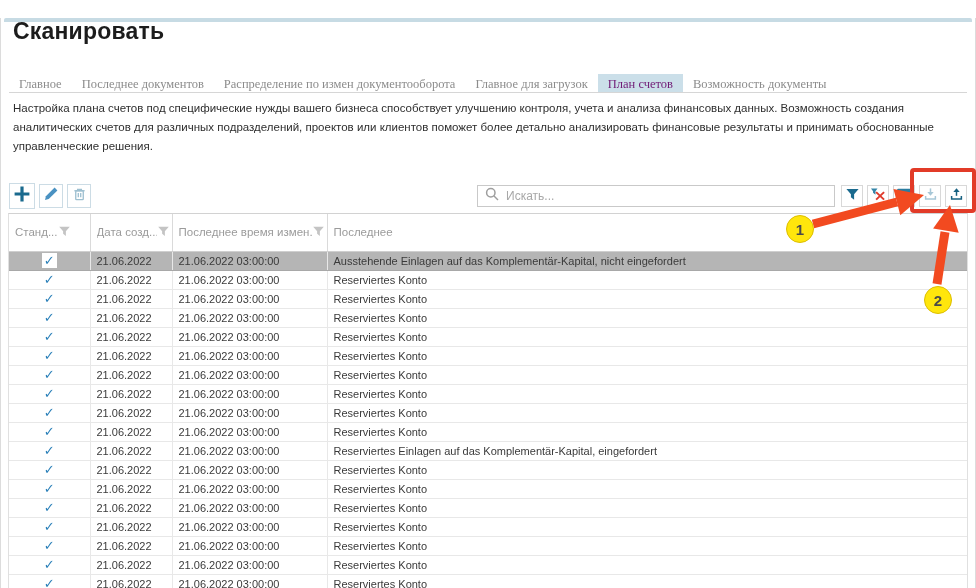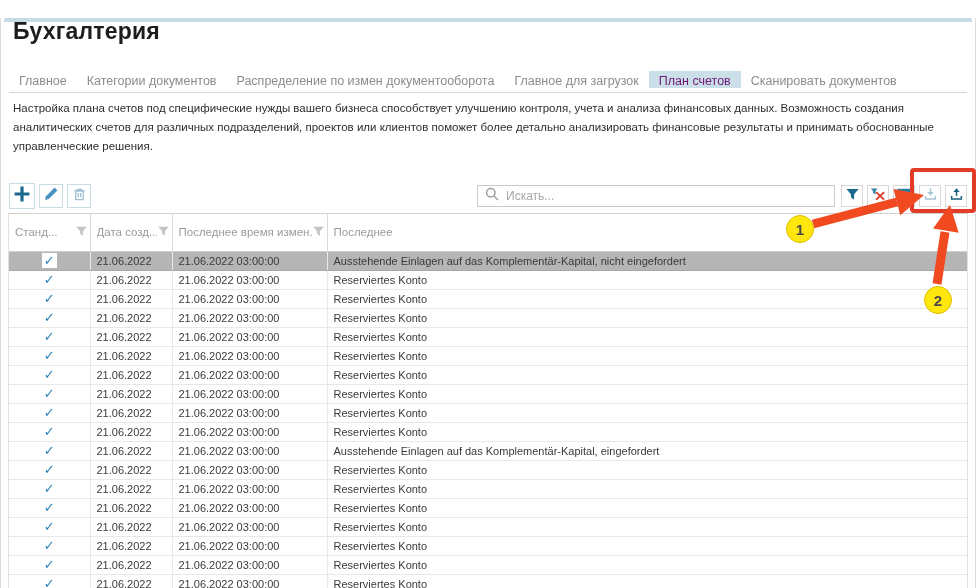--- a/index.html
+++ b/index.html
@@ -4,41 +4,41 @@
 <style>
   * { margin:0; padding:0; box-sizing:border-box; }
   html,body { background:#fff; }
   body { font-family:"Liberation Sans","DejaVu Sans",sans-serif; width:976px; height:588px; overflow:hidden; }
   .app { position:relative; width:976px; height:588px; background:#fff;
          border-left:1px solid #dcdcdc; border-right:1px solid #dcdcdc; }
   .top-strip { position:absolute; top:0; left:3px; right:3px; height:4px; background:#c7dbe4; border-radius:2px 2px 0 0; }
 
   .page-title { margin:18px 0 0 12px; font-size:23px; font-weight:bold; color:#1c1c1c; letter-spacing:.2px; }
 
-  .tab-bar { display:flex; align-items:flex-start; margin:26px 8px 0 8px; border-bottom:1px solid #d6d6d6; height:22px; }
+  .tab-bar { display:flex; align-items:flex-end; margin:26px 8px 0 8px; border-bottom:1px solid #d6d6d6; height:22px;font-family:Liberation Serif, serif; }
   .tab { padding:3px 10px 0 10px; font-size:12.5px; color:#8c8c8c; white-space:nowrap; cursor:default; }
   .tab.active { background:#cbdfe9; color:#701a75; }
 
   .description { margin:6px 12px 0 12px; font-size:11.5px; font-weight:normal; color:#2e2e2e; line-height:19px; }
 
   .toolbar { display:flex; align-items:center; margin:27px 8px 0 8px; height:26px; }
   .tb-btn { width:24px; height:24px; border:1px solid #ccdce5; background:#fff; display:flex; align-items:center; justify-content:center; margin-right:4px; }
   .tb-btn.big { width:26px; height:26px; }
   .toolbar .spacer { flex:1; }
   .search-box { display:flex; align-items:center; width:358px; height:22px; border:1px solid #c9c9c9; background:#fff; padding-left:7px; margin-right:2px; }
   .search-box input { border:none; outline:none; flex:1; font-size:12px; color:#444; margin-left:7px; font-family:inherit; }
   .search-box input::placeholder { color:#a8a8a8; }
   .icon-btn { width:22px; height:22px; border:1px solid #d8d8d8; background:#fff; display:flex; align-items:center; justify-content:center; margin-left:4px; }
 
   .grid { margin:4px 7px 0 7px; border:1px solid #e0e0e0; border-top:1px solid #d2d2d2; }
   table { width:100%; border-collapse:collapse; table-layout:fixed; }
   col.c-std { width:81px; } col.c-date { width:82px; } col.c-mod { width:155px; }
   th { height:37px; font-size:11.5px; font-weight:normal; color:#9b9b9b; text-align:left;
        padding:0 2px 0 6px; border-right:1px solid #dadada; border-bottom:1px solid #cfcfcf; background:#fff; }
-  th .th-inner { display:flex; align-items:center; justify-content:space-between; overflow:hidden; }
+  th .th-inner { display:flex; align-items:center; justify-content:flex-start; overflow:hidden; }
   th .th-label { white-space:nowrap; overflow:hidden; }
   th:last-child { border-right:none; }
   td { height:19px; font-size:11px; color:#3a3a3a; padding:0 2px 0 6px; border-right:1px solid #e8e8e8;
        border-bottom:1px solid #e8e8e8; white-space:nowrap; overflow:hidden; }
   td:last-child { border-right:none; }
   td.check-cell { text-align:center; padding:0; }
   .checkmark { color:#2b80b9; font-weight:bold; font-size:13px; line-height:15px; display:inline-block; }
   tr.selected td { background:#b5b5b5; border-bottom-color:#a8a8a8; }
   tr.selected .check-wrap { background:#fff; display:inline-block; width:15px; height:15px; line-height:15px; vertical-align:middle; }
 
@@ -52,29 +52,29 @@
   .page-ellipsis { margin-left:7px; color:#8f8f8f; letter-spacing:2px; }
 
   .overlay { position:absolute; top:0; left:0; width:976px; height:588px; pointer-events:none; z-index:50; }
 </style>
 </head>
 <body>
 
 <div class="app">
   <div class="top-strip"></div>
 
-  <div class="page-title">Бухгалтерия</div>
+  <div class="page-title">Сканировать</div>
 
   <div class="tab-bar">
       <div class="tab">Главное</div>
-      <div class="tab">Категории документов</div>
+      <div class="tab">Последнее документов</div>
       <div class="tab">Распределение по измен документооборота</div>
       <div class="tab">Главное для загрузок</div>
       <div class="tab active">План счетов</div>
-      <div class="tab">Сканировать документов</div>
+      <div class="tab">Возможность документы</div>
     </div>
 
   <div class="description">Настройка плана счетов под специфические нужды вашего бизнеса способствует улучшению контроля, учета и анализа финансовых данных. Возможность создания аналитических счетов для различных подразделений, проектов или клиентов поможет более детально анализировать финансовые результаты и принимать обоснованные управленческие решения.</div>
 
   <div class="toolbar">
     <div class="tb-btn big">
       <span>
         <svg width="20" height="20" viewBox="0 0 20 20">
             <path d="M8.4 2.6h3.2v5.8h5.8v3.2h-5.8v5.8H8.4v-5.8H2.6V8.4h5.8z" fill="#1a6a8e"></path>
           </svg>
@@ -250,21 +250,21 @@
           <tr>
             <td class="check-cell"><span class="check-wrap"><span class="checkmark">✓</span></span></td>
             <td>21.06.2022</td>
             <td>21.06.2022 03:00:00</td>
             <td>Reserviertes Konto</td>
           </tr>
           <tr>
             <td class="check-cell"><span class="check-wrap"><span class="checkmark">✓</span></span></td>
             <td>21.06.2022</td>
             <td>21.06.2022 03:00:00</td>
-            <td>Ausstehende Einlagen auf das Komplementär-Kapital, eingefordert</td>
+            <td>Reserviertes Einlagen auf das Komplementär-Kapital, eingefordert</td>
           </tr>
           <tr>
             <td class="check-cell"><span class="check-wrap"><span class="checkmark">✓</span></span></td>
             <td>21.06.2022</td>
             <td>21.06.2022 03:00:00</td>
             <td>Reserviertes Konto</td>
           </tr>
           <tr>
             <td class="check-cell"><span class="check-wrap"><span class="checkmark">✓</span></span></td>
             <td>21.06.2022</td>

